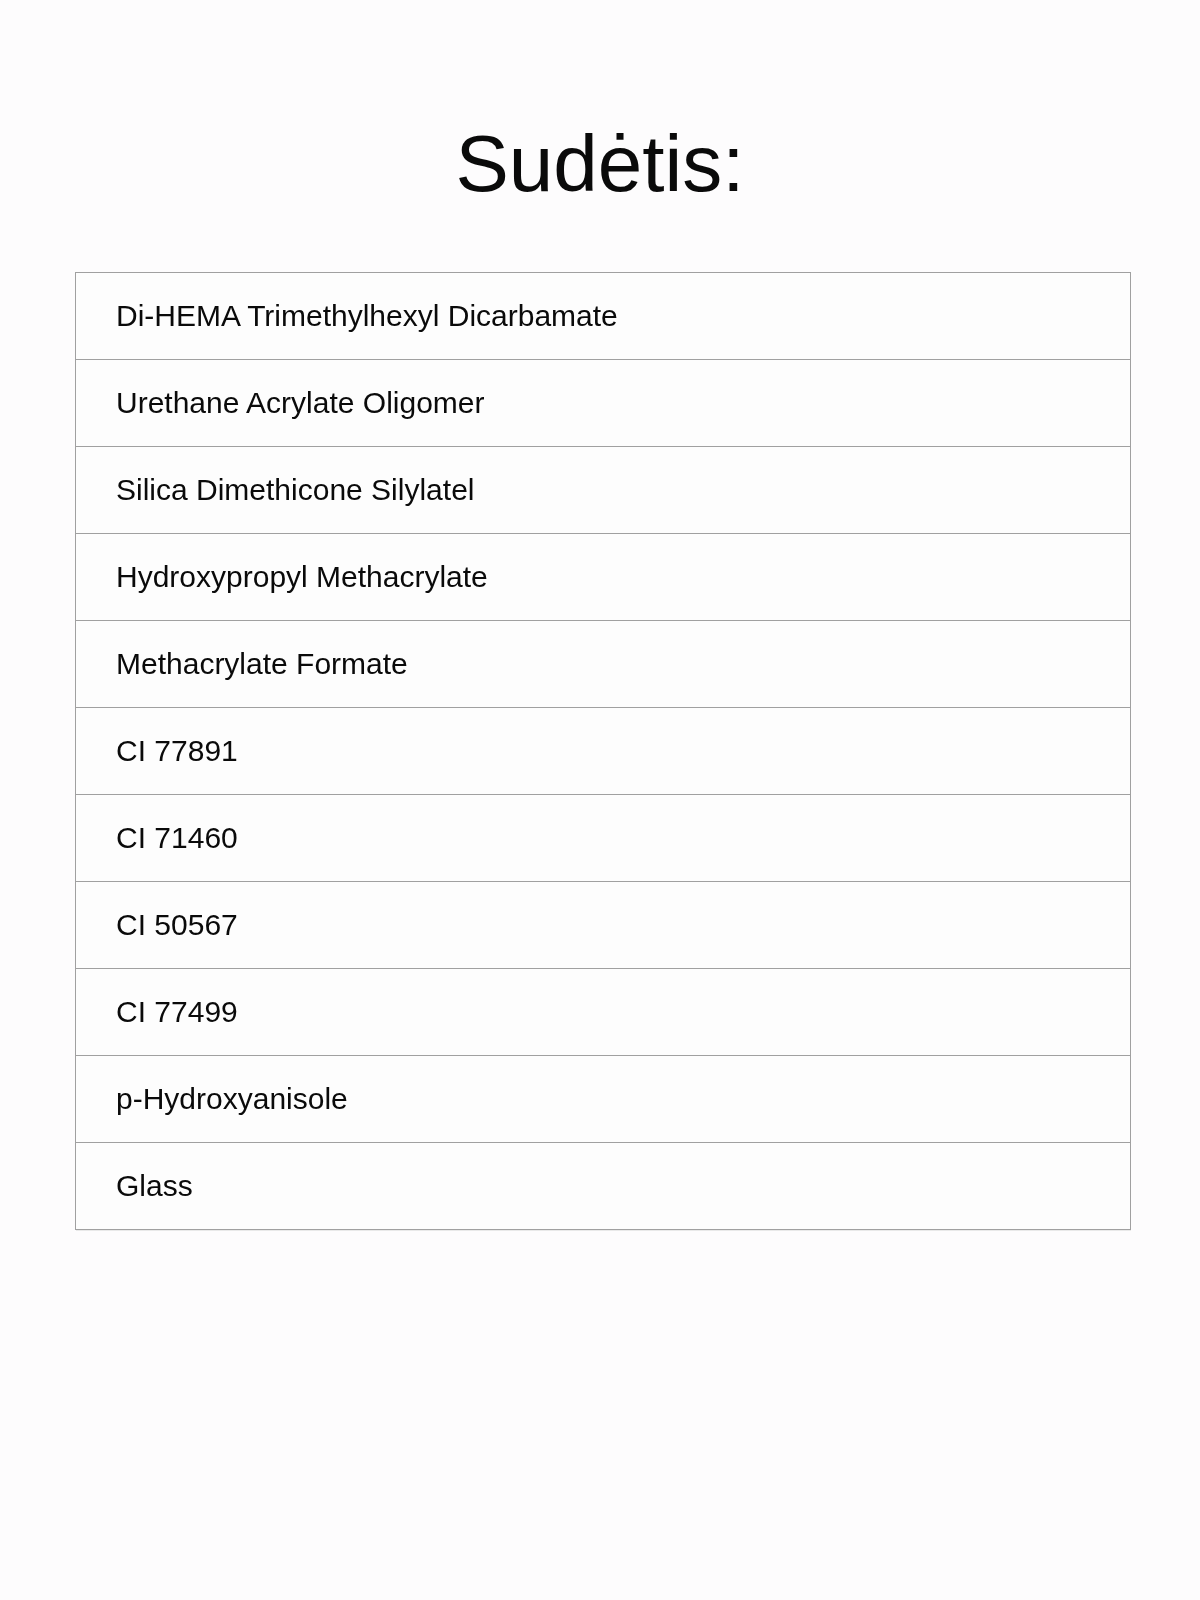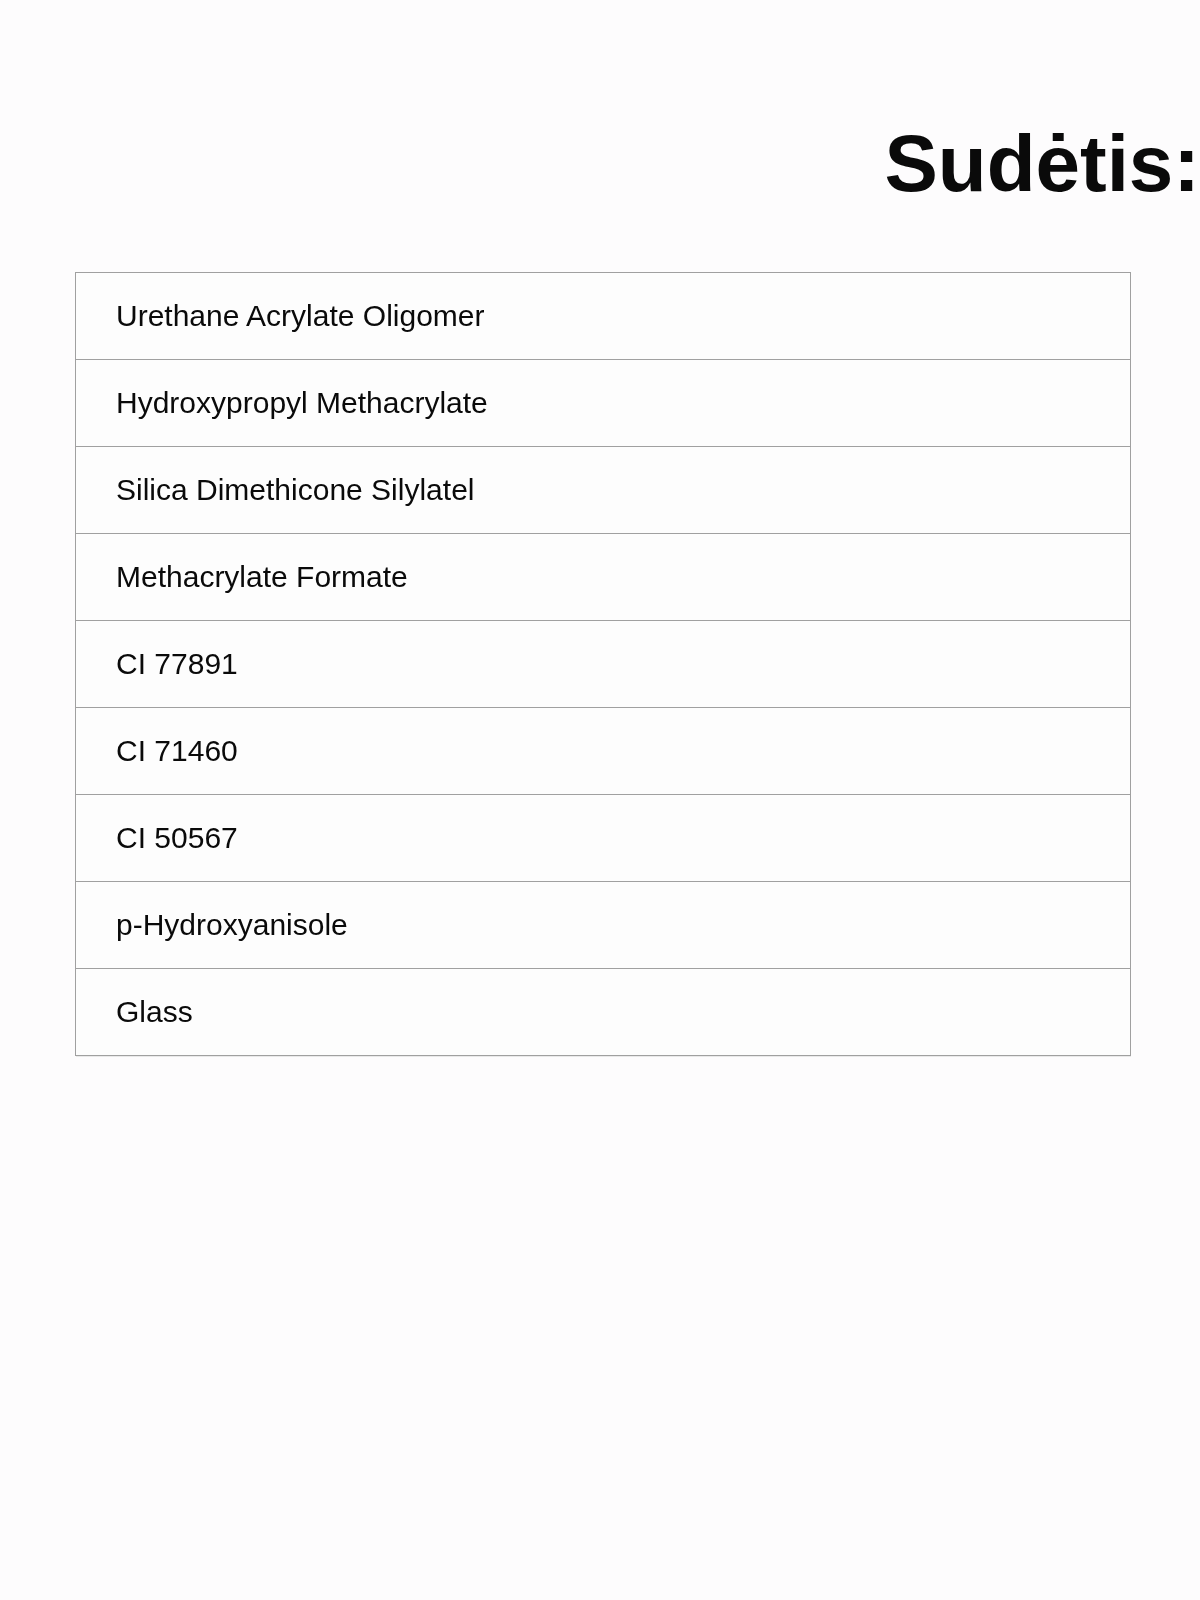--- a/index.html
+++ b/index.html
@@ -14,23 +14,23 @@
     color: #0a0a0a;
     position: relative;
     overflow: hidden;
   }
   .page-title {
     position: absolute;
     top: 118px;
     left: 0;
     width: 100%;
     margin: 0;
-    text-align: right;
+    text-align: center;
     font-size: 80px;
-    font-weight: 700;
+    font-weight: 400;
     letter-spacing: 0px;
     color: #0a0a0a;
   }
   .ingredients-table {
     position: absolute;
     left: 75px;
     top: 272px;
     width: 1056px;
     border-collapse: collapse;
     background: #fdfdfd;
@@ -49,41 +49,47 @@
 </style>
 </head>
 <body style="background: rgb(253, 252, 253);">
 
 <div class="page">
   <h1 class="page-title">Sudėtis:</h1>
 
   <table class="ingredients-table">
     <tbody>
         <tr>
+          <td>Di-HEMA Trimethylhexyl Dicarbamate</td>
+        </tr>
+        <tr>
           <td>Urethane Acrylate Oligomer</td>
         </tr>
         <tr>
-          <td>Hydroxypropyl Methacrylate</td>
+          <td>Silica Dimethicone Silylatel</td>
         </tr>
         <tr>
-          <td>Silica Dimethicone Silylatel</td>
+          <td>Hydroxypropyl Methacrylate</td>
         </tr>
         <tr>
           <td>Methacrylate Formate</td>
         </tr>
         <tr>
           <td>CI 77891</td>
         </tr>
         <tr>
           <td>CI 71460</td>
         </tr>
         <tr>
           <td>CI 50567</td>
         </tr>
         <tr>
+          <td>CI 77499</td>
+        </tr>
+        <tr>
           <td>p-Hydroxyanisole</td>
         </tr>
         <tr>
           <td>Glass</td>
         </tr>
       </tbody>
   </table>
 </div>
 
 </body></html>

